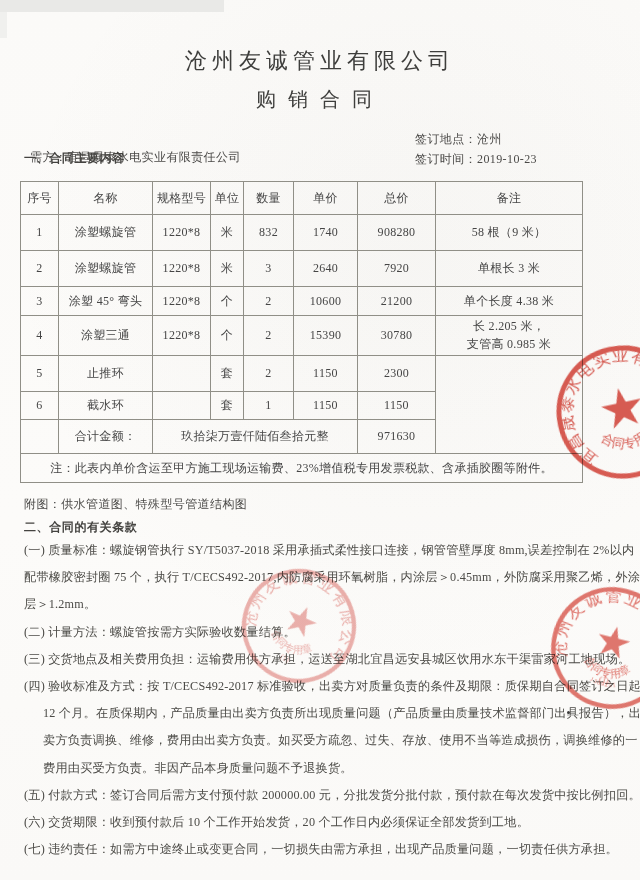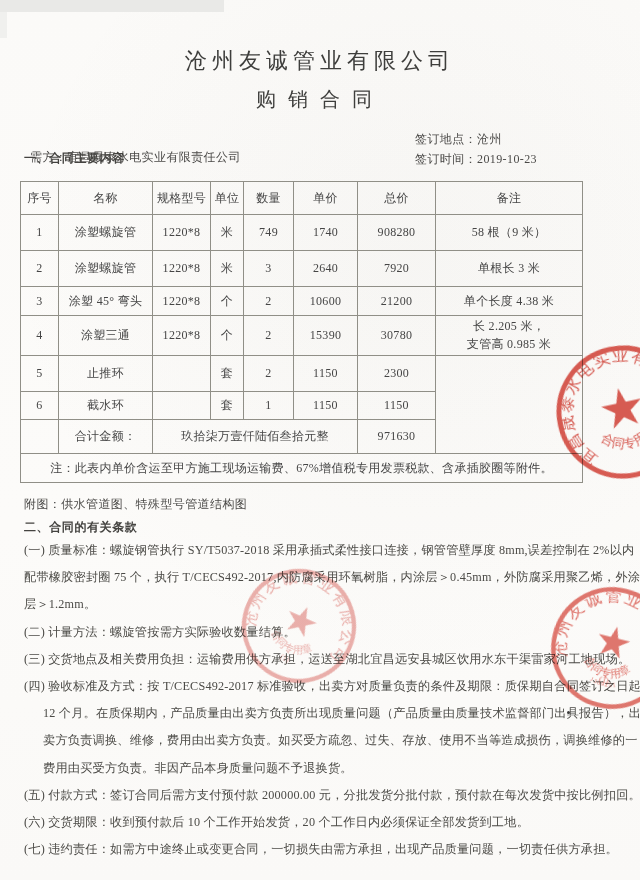--- a/index.html
+++ b/index.html
@@ -106,21 +106,21 @@
       <th>数量</th>
       <th>单价</th>
       <th>总价</th>
       <th>备注</th>
     </tr>
     <tr class="r1">
       <td>1</td>
       <td>涂塑螺旋管</td>
       <td>1220*8</td>
       <td>米</td>
-      <td>749</td>
+      <td>832</td>
       <td>1740</td>
       <td>908280</td>
       <td>58 根（9 米）</td>
     </tr>
     <tr class="r2">
       <td>2</td>
       <td>涂塑螺旋管</td>
       <td>1220*8</td>
       <td>米</td>
       <td>3</td>
@@ -168,21 +168,21 @@
       <td>1150</td>
       <td>1150</td>
     </tr>
     <tr class="total">
       <td></td>
       <td>合计金额：</td>
       <td colspan="4">玖拾柒万壹仟陆佰叁拾元整</td>
       <td>971630</td>
     </tr>
     <tr class="noterow">
-      <td colspan="8" class="notecell">注：此表内单价含运至甲方施工现场运输费、67%增值税专用发票税款、含承插胶圈等附件。</td>
+      <td colspan="8" class="notecell">注：此表内单价含运至甲方施工现场运输费、23%增值税专用发票税款、含承插胶圈等附件。</td>
     </tr>
   </tbody>
     </table>
 
   <div class="line attachment">附图：供水管道图、特殊型号管道结构图</div>
   <div class="sec-heading h2">二、合同的有关条款</div>
 
   <div class="clauses">
     <span class="cl">(一) 质量标准：螺旋钢管执行 SY/T5037-2018 采用承插式柔性接口连接，钢管管壁厚度 8mm,误差控制在 2%以内，</span>
     <span class="cl">配带橡胶密封圈 75 个，执行 T/CECS492-2017,内防腐采用环氧树脂，内涂层＞0.45mm，外防腐采用聚乙烯，外涂</span>

